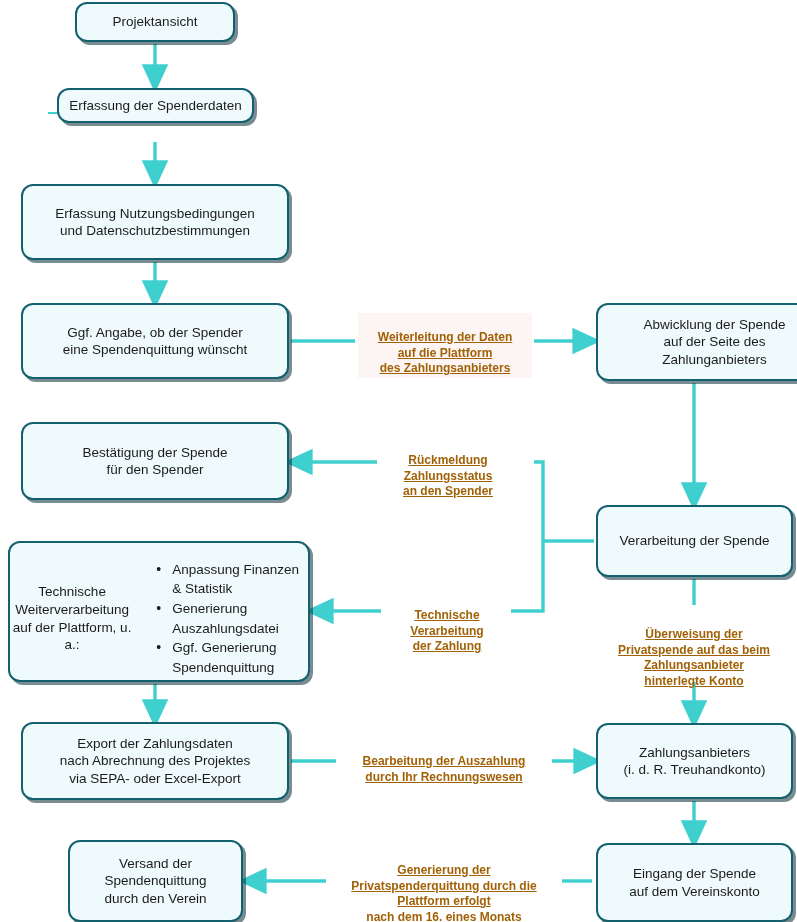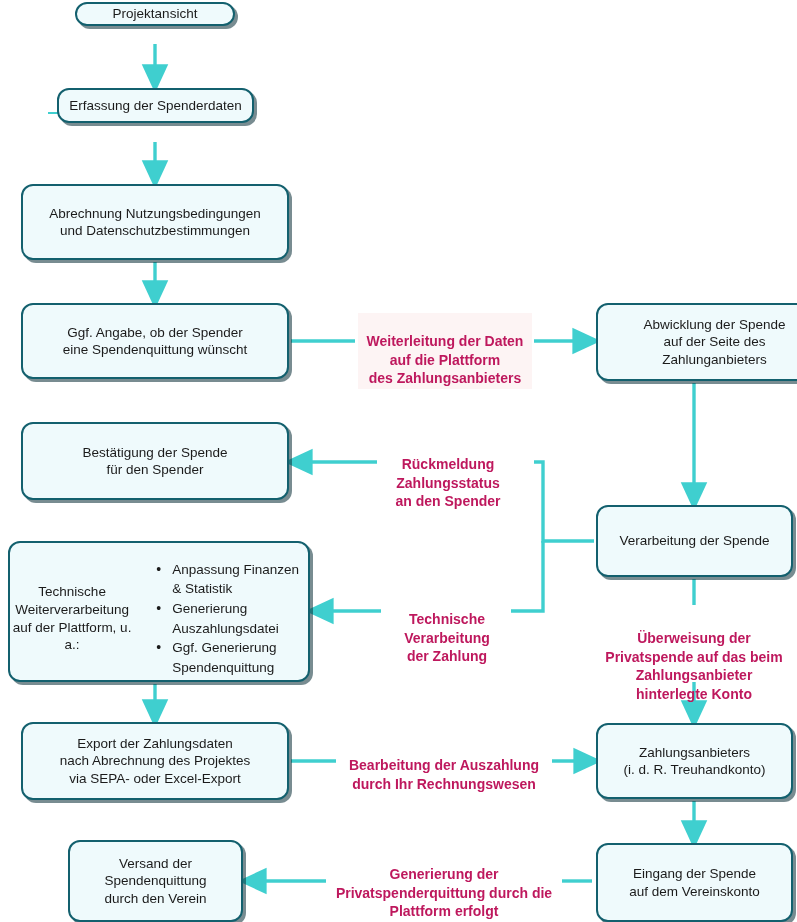--- a/index.html
+++ b/index.html
@@ -71,27 +71,28 @@
   }
   .node.list-node li::before {
     content: "\2022";
     position: absolute;
     left: 0;
     top: -1px;
     font-size: 14px;
   }
   .edge-label {
     position: absolute;
-    color: #be185d;
+    color: #a16207;
     font-weight: bold;
-    font-size: 14px;
+    font-size: 12px;
     line-height: 1.32;
     text-align: center;
     white-space: pre-line;
     z-index: 5;
+    text-decoration: underline;
   }
   .edge-label.highlight {
     background: #fdf4f4;
     box-shadow: 0 0 0 1px #fdf4f4;
   }
 </style>
 </head>
 <body>
 
 <div id="canvas">
@@ -128,30 +129,30 @@
 
       <line x1="694" y1="801" x2="694" y2="836" marker-end="url(#ah)"></line>
 
       <line x1="592" y1="881" x2="562" y2="881"></line>
       <line x1="326" y1="881" x2="251" y2="881" marker-end="url(#ah)"></line>
 
       <line stroke-width="2" x1="48" y1="113" x2="58" y2="113"></line>
     </g>
   </svg>
 
-  <div class="node" style="left:75px;top:2px;width:160px;height:24px;border-radius:13px;">
+  <div class="node" style="left:75px;top:2px;width:160px;height:40px;">
     <span class="node-text">Projektansicht</span>
   </div>
 
   <div class="node" style="left:57px;top:88px;width:197px;height:35px;">
     <span class="node-text">Erfassung der Spenderdaten</span>
   </div>
 
   <div class="node" style="left:21px;top:184px;width:268px;height:76px;">
-    <span class="node-text">Abrechnung Nutzungsbedingungen
+    <span class="node-text">Erfassung Nutzungsbedingungen
 und Datenschutzbestimmungen</span>
   </div>
 
   <div class="node" style="left:21px;top:303px;width:268px;height:76px;">
     <span class="node-text">Ggf. Angabe, ob der Spender
 eine  Spendenquittung wünscht</span>
   </div>
 
   <div class="node" style="left:21px;top:422px;width:268px;height:78px;">
     <span class="node-text">Bestätigung der Spende

